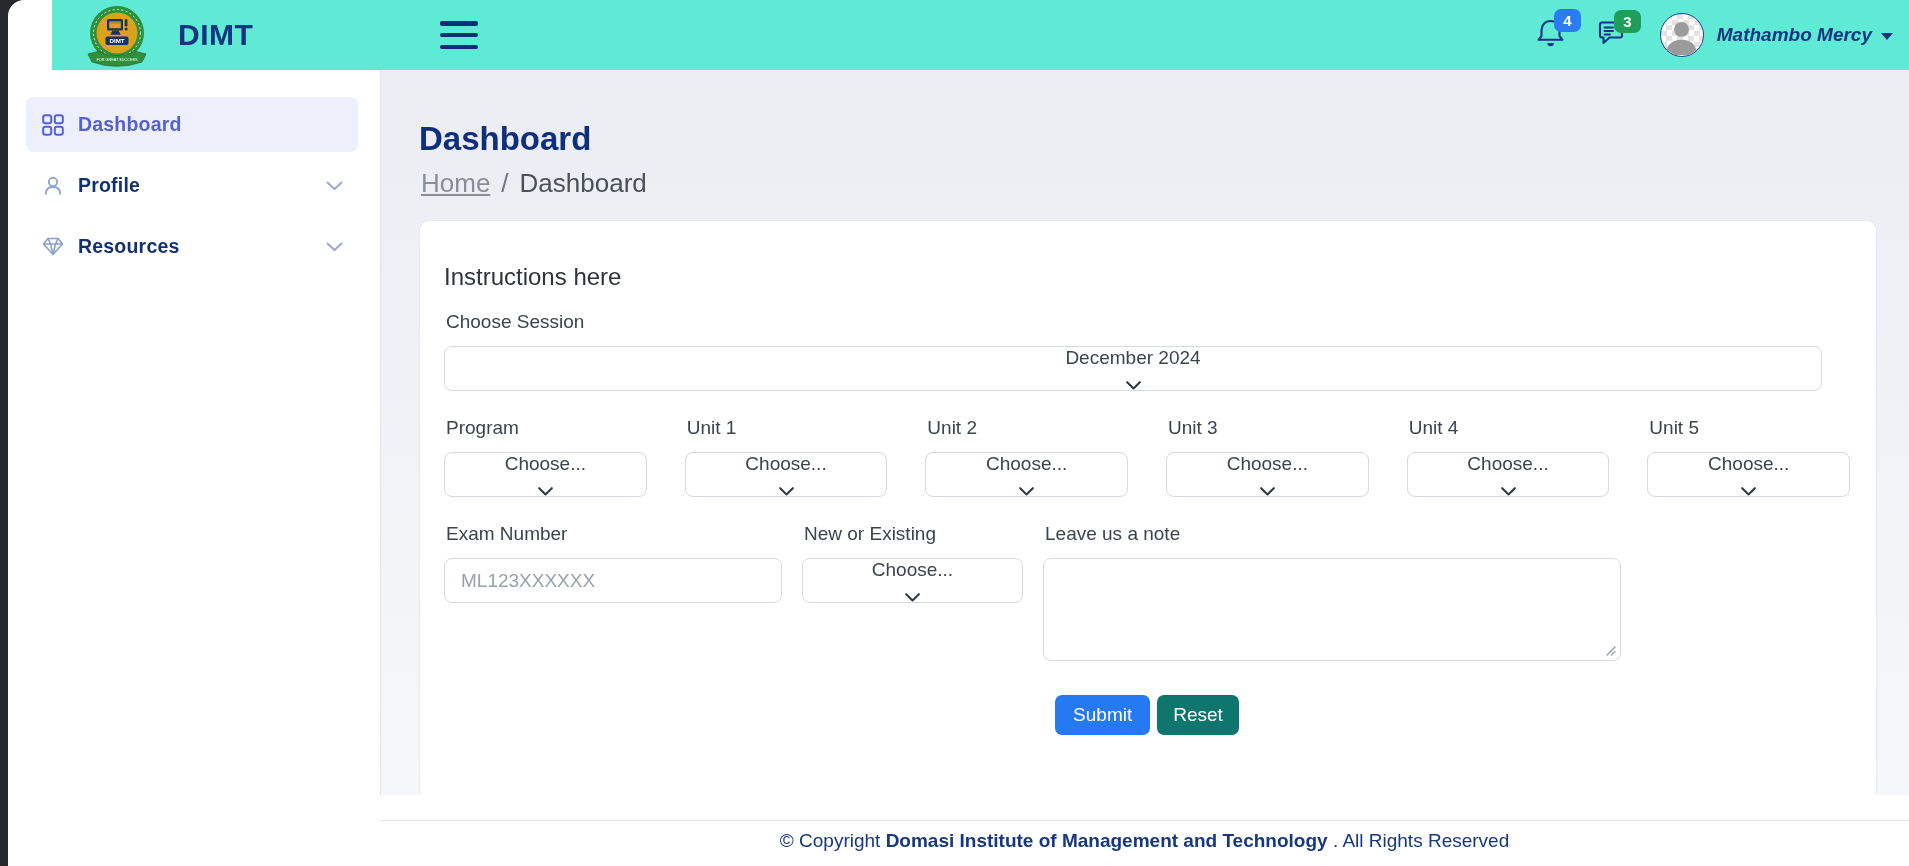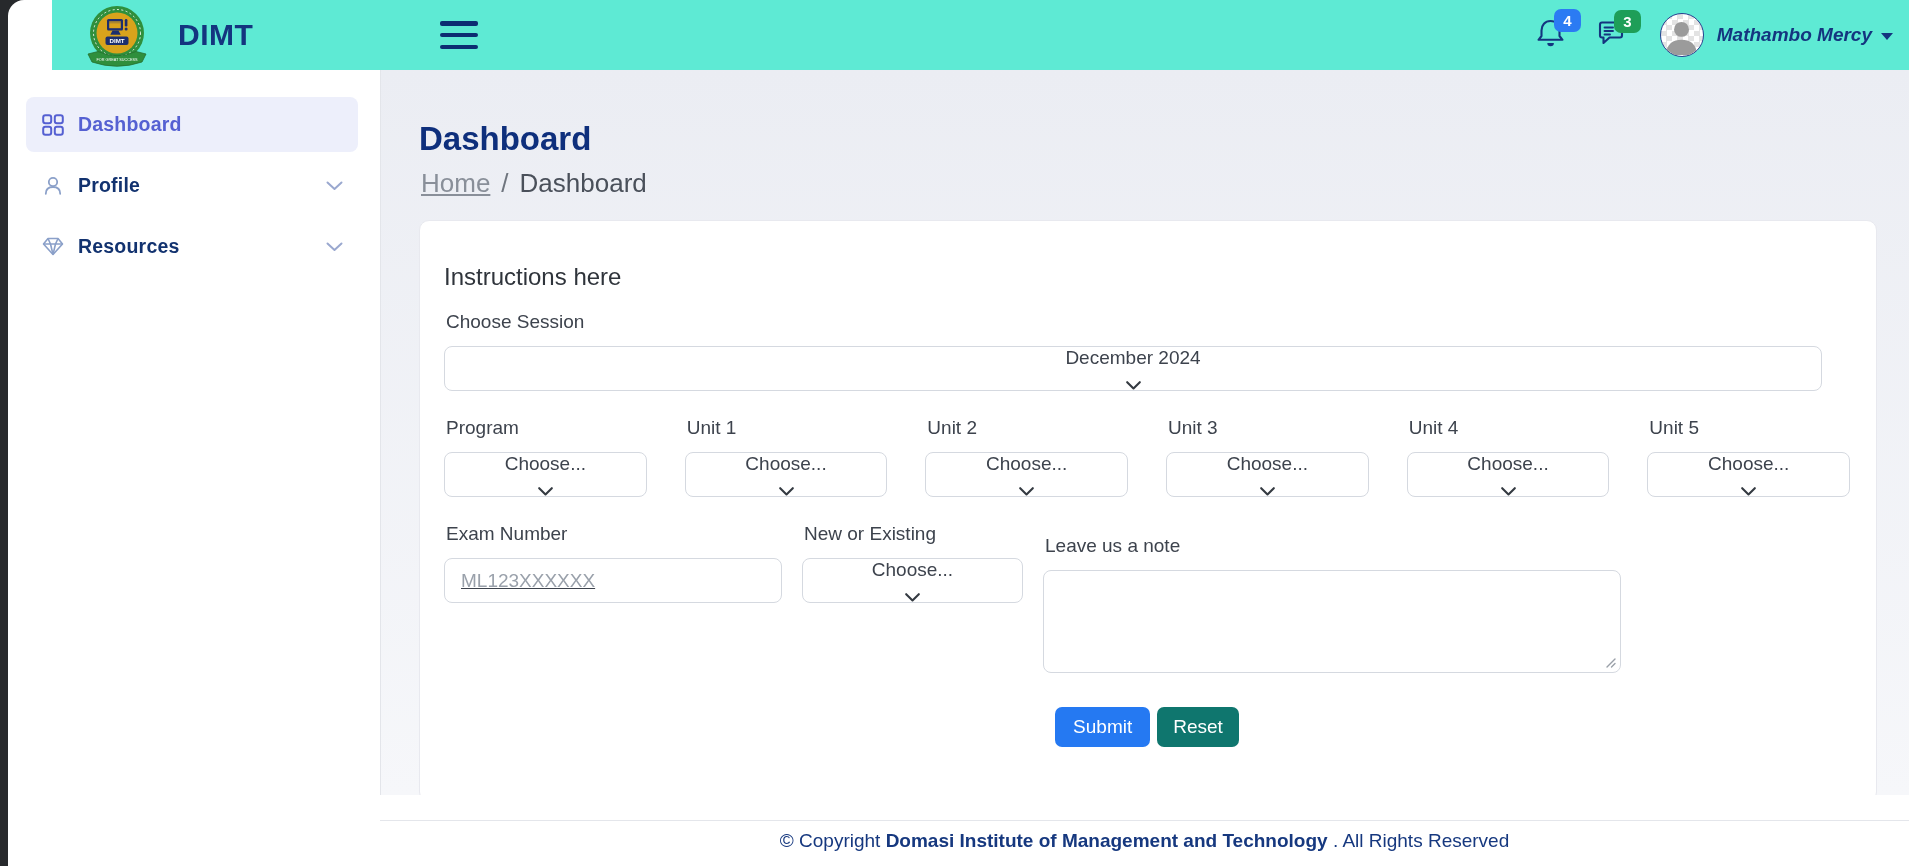--- a/index.html
+++ b/index.html
@@ -76,24 +76,24 @@
     display:flex;align-items:center;justify-content:space-between;
     padding:0 16px 0 16px;font-size:19px;color:#3d434d;cursor:pointer;box-sizing:border-box;flex-direction:column;
   }
   .session-select{width:1378px;margin-top:10px;}
   .row{display:flex;margin-top:26px;}
   .row1{gap:38px;}
   .row2{gap:20px;}
   .col-unit{width:217px;}
   .col-exam{width:338px;}
   .col-newex{width:221px;}
-  .col-note{width:518px;margin-top:12px;}
+  .col-note{width:518px;}
   .text-input{
     width:100%;height:45px;border:1px solid #d5d9e0;border-radius:8px;box-sizing:border-box;
-    padding:0 16px;font-size:19px;color:#3d434d;font-family:"Liberation Sans",sans-serif;outline:none;background:#fff;text-decoration:underline;
+    padding:0 16px;font-size:19px;color:#3d434d;font-family:"Liberation Sans",sans-serif;outline:none;background:#fff;
   }
   .text-input::placeholder{color:#9aa1ab;opacity:1;}
   .note-wrap{position:relative;width:578px;}
   .note-area{
     width:100%;height:103px;border:1px solid #d5d9e0;border-radius:8px;box-sizing:border-box;
     resize:none;padding:10px 14px;font-size:19px;color:#3d434d;font-family:"Liberation Sans",sans-serif;outline:none;background:#fff;
   }
   .grip{position:absolute;right:4px;bottom:8px;pointer-events:none;}
   .agree-row{margin:26px 0 0 2px;display:flex;align-items:center;gap:13px;}
   .checkbox{width:18px;height:18px;border:1px solid #b7bdc7;border-radius:4px;background:#fdfdfd;cursor:pointer;flex:0 0 auto;box-sizing:border-box;}

